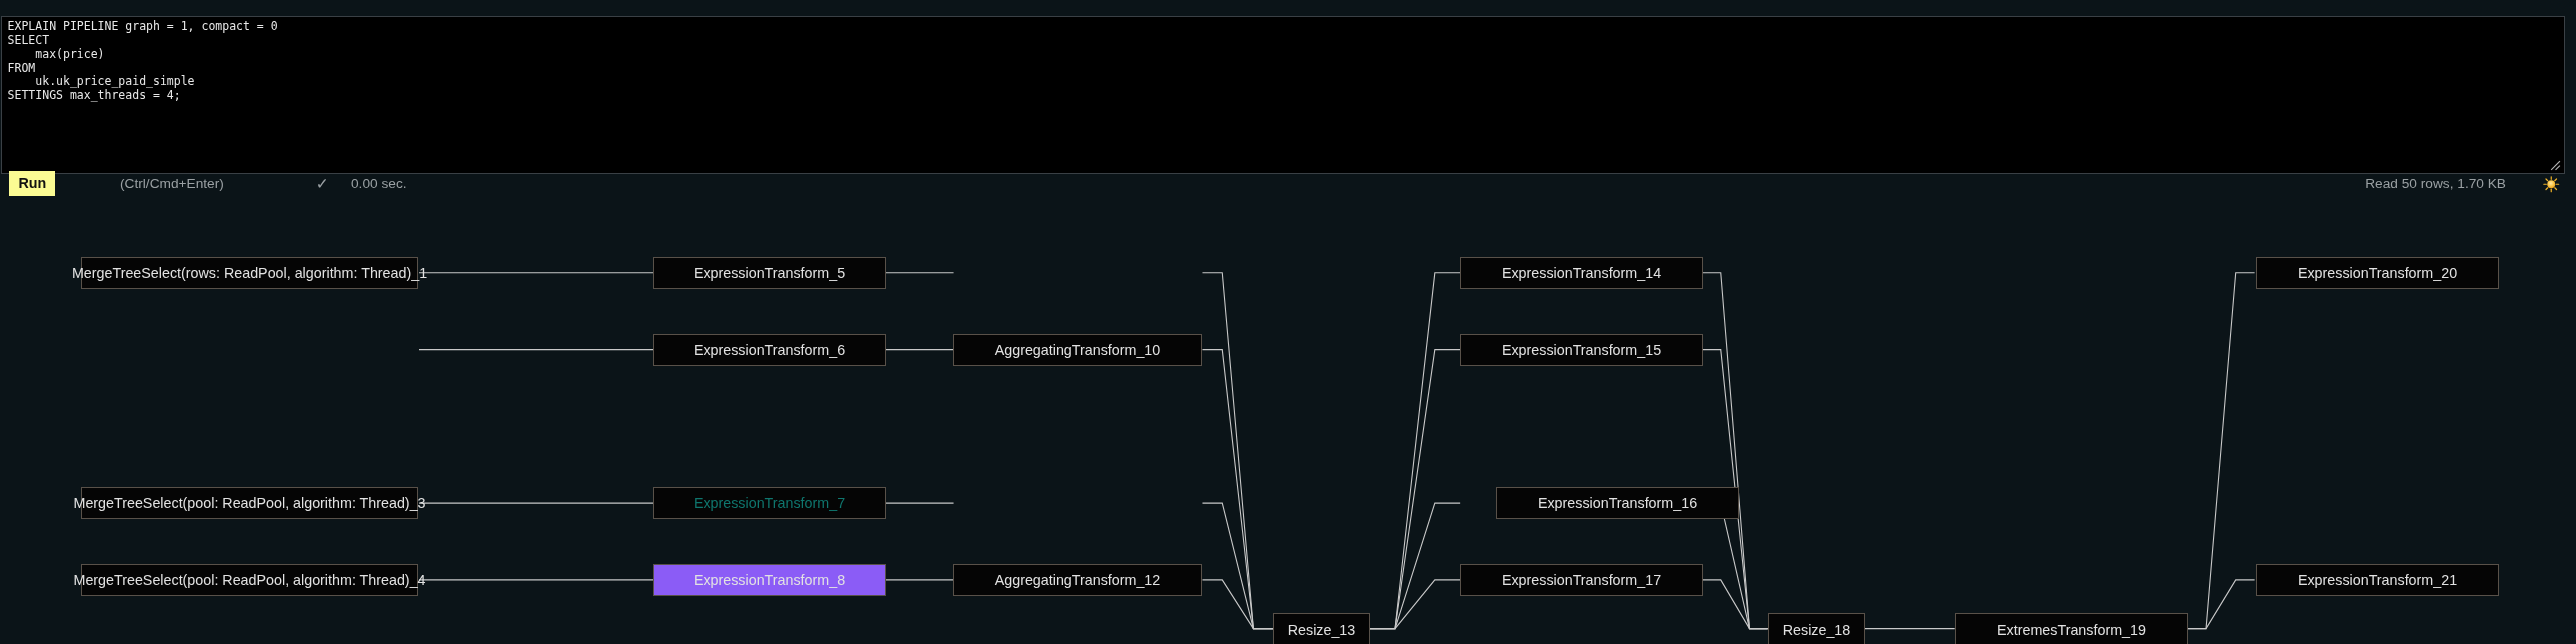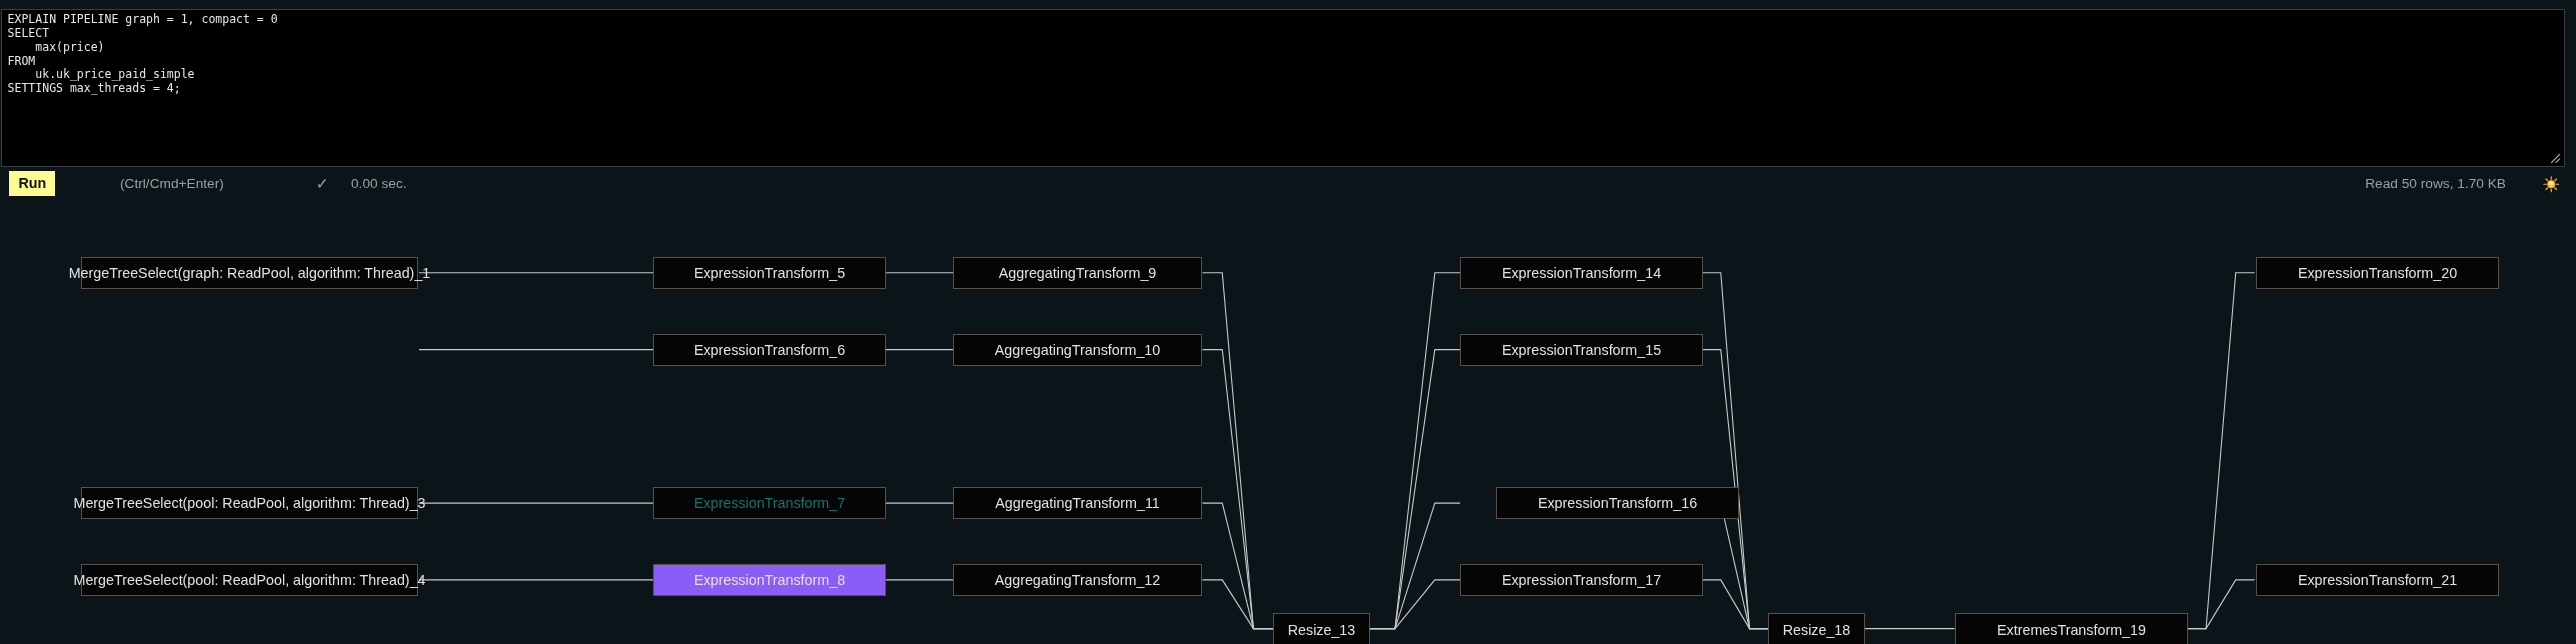--- a/index.html
+++ b/index.html
@@ -11,21 +11,21 @@
     width: 2576px;
     height: 644px;
     overflow: hidden;
     font-family: "Liberation Sans", sans-serif;
   }
 
   
   #editor-wrap {
     position: absolute;
     left: 0px;
-    top: 8px;
+    top: 15px;
     width: 2576px;
     height: 164px;
     box-sizing: border-box;
     padding: 0 15px 0 0;
   }
   #sql-textarea {
     position: absolute;
     left: 1.1px;
     top: 1.1px;
     width: 2564px;
@@ -209,49 +209,43 @@
       <polyline points="2496,780 2542.2,780 2614.8,691 2661,691" fill="none" stroke="#c9c9c9" stroke-width="2"></polyline>
       <polyline points="3103,131 3136.32,131 3188.68,780 3222,780" fill="none" stroke="#c9c9c9" stroke-width="2"></polyline>
       <polyline points="3103,271 3136.32,271 3188.68,780 3222,780" fill="none" stroke="#c9c9c9" stroke-width="2"></polyline>
       <polyline points="3103,551 3136.32,551 3188.68,780 3222,780" fill="none" stroke="#c9c9c9" stroke-width="2"></polyline>
       <polyline points="3103,691 3136.32,691 3188.68,780 3222,780" fill="none" stroke="#c9c9c9" stroke-width="2"></polyline>
       <polyline points="3398,780 3563,780" fill="none" stroke="#c9c9c9" stroke-width="2"></polyline>
       <polyline points="3987,780 4021.44,780 4075.56,131 4110,131" fill="none" stroke="#c9c9c9" stroke-width="2"></polyline>
       <polyline points="3987,780 4021.44,780 4075.56,691 4110,691" fill="none" stroke="#c9c9c9" stroke-width="2"></polyline>
     </svg>
 <div class="gnode" style="left: 81px; top: 56px; width: 337px; height: 32px; background: rgb(5, 5, 5); border-color: rgb(89, 81, 73); color: rgb(226, 226, 226);">
-      <span>MergeTreeSelect(graph: ReadPool, algorithm: Thread)_1</span>
+      <span>MergeTreeSelect(rows: ReadPool, algorithm: Thread)_1</span>
     </div>
     <div class="gnode" style="left: 81px; top: 286px; width: 337px; height: 32px; background: rgb(5, 5, 5); border-color: rgb(89, 81, 73); color: rgb(226, 226, 226);">
       <span>MergeTreeSelect(pool: ReadPool, algorithm: Thread)_3</span>
     </div>
     <div class="gnode" style="left: 81px; top: 363px; width: 337px; height: 32px; background: rgb(5, 5, 5); border-color: rgb(89, 81, 73); color: rgb(226, 226, 226); text-align: right;">
       <span>MergeTreeSelect(pool: ReadPool, algorithm: Thread)_4</span>
     </div>
     <div class="gnode" style="left: 653px; top: 56px; width: 233px; height: 32px; background: rgb(5, 5, 5); border-color: rgb(89, 81, 73); color: rgb(226, 226, 226);">
       <span>ExpressionTransform_5</span>
     </div>
     <div class="gnode" style="left: 653px; top: 133px; width: 233px; height: 32px; background: rgb(5, 5, 5); border-color: rgb(89, 81, 73); color: rgb(226, 226, 226);">
       <span>ExpressionTransform_6</span>
     </div>
     <div class="gnode" style="left: 653px; top: 286px; width: 233px; height: 32px; background: rgb(5, 5, 5); border-color: rgb(89, 81, 73); color: #0f766e;">
       <span>ExpressionTransform_7</span>
     </div>
     <div class="gnode" style="left: 653px; top: 363px; width: 233px; height: 32px; background: #8b5cf6; border-color: rgb(89, 81, 73); color: rgb(226, 226, 226);">
       <span>ExpressionTransform_8</span>
     </div>
-    <div class="gnode" style="left: 953px; top: 56px; width: 249px; height: 32px; background: rgb(5, 5, 5); border-color: rgb(89, 81, 73); color: rgb(226, 226, 226);">
-      <span>AggregatingTransform_9</span>
-    </div>
     <div class="gnode" style="left: 953px; top: 133px; width: 249px; height: 32px; background: rgb(5, 5, 5); border-color: rgb(89, 81, 73); color: rgb(226, 226, 226);">
       <span>AggregatingTransform_10</span>
     </div>
-    <div class="gnode" style="left: 953px; top: 286px; width: 249px; height: 32px; background: rgb(5, 5, 5); border-color: rgb(89, 81, 73); color: rgb(226, 226, 226);">
-      <span>AggregatingTransform_11</span>
-    </div>
     <div class="gnode" style="left: 953px; top: 363px; width: 249px; height: 32px; background: rgb(5, 5, 5); border-color: rgb(89, 81, 73); color: rgb(226, 226, 226);">
       <span>AggregatingTransform_12</span>
     </div>
     <div class="gnode" style="left: 1273px; top: 412px; width: 97px; height: 33px; background: rgb(5, 5, 5); border-color: rgb(89, 81, 73); color: rgb(226, 226, 226);">
       <span>Resize_13</span>
     </div>
     <div class="gnode" style="left: 1460px; top: 56px; width: 243px; height: 32px; background: rgb(5, 5, 5); border-color: rgb(89, 81, 73); color: rgb(226, 226, 226);">
       <span>ExpressionTransform_14</span>
     </div>
     <div class="gnode" style="left: 1460px; top: 133px; width: 243px; height: 32px; background: rgb(5, 5, 5); border-color: rgb(89, 81, 73); color: rgb(226, 226, 226);">

